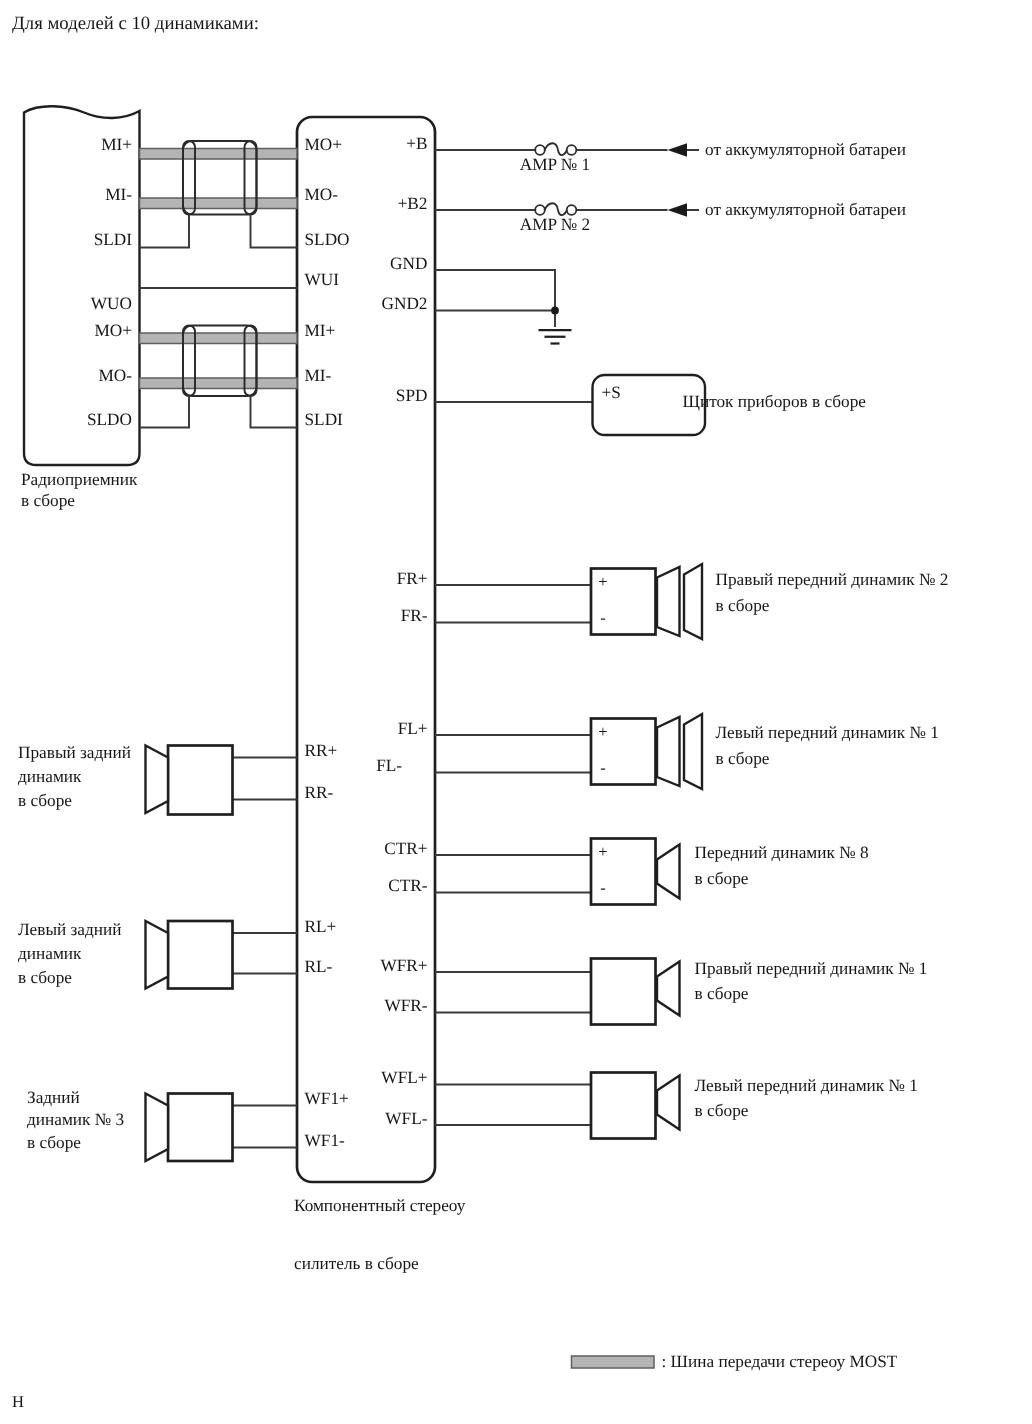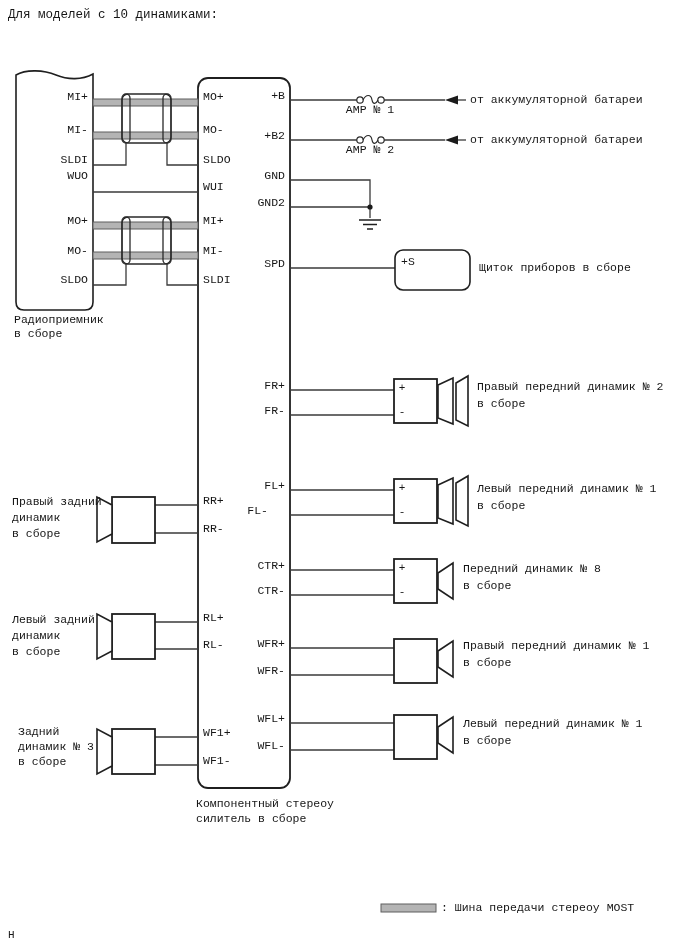--- a/index.html
+++ b/index.html
@@ -1,17 +1,17 @@
 <!DOCTYPE html>
 <html><head>
 <meta charset="utf-8">
 <style>
   html,body{margin:0;padding:0;background:#ffffff;}
   #stage{position:relative;width:688px;height:949px;background:#ffffff;overflow:hidden;
-         font-family:Liberation Mono, monospace;color:#111;}
+         font-family:Liberation Serif, serif;color:#111;}
   #wires{position:absolute;left:0;top:0;}
   .lbl{position:absolute;font-size:11.5px;line-height:14px;white-space:nowrap;color:#161616;}
   .r{text-align:right;width:60px;}
   .c{text-align:center;width:60px;}
   .title{font-size:12.5px;}
   .pm{font-size:11px;width:10px;text-align:center;}
 </style>
 </head>
 <body>
 
@@ -121,21 +121,21 @@
 
   <rect x="381" y="904" width="55" height="8" fill="#b4b4b4" stroke="#5f5f5f" stroke-width="1"></rect>
 </svg>
 
 <span class="lbl title" style="left:8px;top:8px">Для моделей с 10 динамиками:</span>
 <span class="lbl" style="left:8px;top:928px;font-size:11px">Н</span>
 
 <span class="lbl r" style="left:28px;top:90px">MI+</span>
 <span class="lbl r" style="left:28px;top:123px">MI-</span>
 <span class="lbl r" style="left:28px;top:153px">SLDI</span>
-<span class="lbl r" style="left:28px;top:169px">WUO</span>
+<span class="lbl r" style="left:28px;top:196px">WUO</span>
 <span class="lbl r" style="left:28px;top:214px">MO+</span>
 <span class="lbl r" style="left:28px;top:244px">MO-</span>
 <span class="lbl r" style="left:28px;top:273px">SLDO</span>
 <span class="lbl" style="left:14px;top:313px">Радиоприемник</span>
 <span class="lbl" style="left:14px;top:327px">в сборе</span>
 
 <span class="lbl" style="left:203px;top:90px">MO+</span>
 <span class="lbl" style="left:203px;top:123px">MO-</span>
 <span class="lbl" style="left:203px;top:153px">SLDO</span>
 <span class="lbl" style="left:203px;top:180px">WUI</span>
@@ -160,29 +160,29 @@
 <span class="lbl r" style="left:225px;top:479px">FL+</span>
 <span class="lbl r" style="left:208px;top:504px">FL-</span>
 <span class="lbl r" style="left:225px;top:559px">CTR+</span>
 <span class="lbl r" style="left:225px;top:584px">CTR-</span>
 <span class="lbl r" style="left:225px;top:637px">WFR+</span>
 <span class="lbl r" style="left:225px;top:664px">WFR-</span>
 <span class="lbl r" style="left:225px;top:712px">WFL+</span>
 <span class="lbl r" style="left:225px;top:739px">WFL-</span>
 
 <span class="lbl" style="left:196px;top:797px">Компонентный стереоу</span>
-<span class="lbl" style="left:196px;top:812px">силитель в сборе</span>
+<span class="lbl" style="left:196px;top:836px">силитель в сборе</span>
 
 <span class="lbl c" style="left:340px;top:103px">AMP № 1</span>
 <span class="lbl c" style="left:340px;top:143px">AMP № 2</span>
 <span class="lbl" style="left:470px;top:93px">от аккумуляторной батареи</span>
 <span class="lbl" style="left:470px;top:133px">от аккумуляторной батареи</span>
 
 <span class="lbl" style="left:401px;top:255px">+S</span>
-<span class="lbl" style="left:479px;top:261px">Щиток приборов в сборе</span>
+<span class="lbl" style="left:455px;top:261px">Щиток приборов в сборе</span>
 
 <span class="lbl pm" style="left:397px;top:381px">+</span>
 <span class="lbl pm" style="left:397px;top:405px">-</span>
 <span class="lbl pm" style="left:397px;top:481px">+</span>
 <span class="lbl pm" style="left:397px;top:505px">-</span>
 <span class="lbl pm" style="left:397px;top:561px">+</span>
 <span class="lbl pm" style="left:397px;top:585px">-</span>
 
 <span class="lbl" style="left:477px;top:380px">Правый передний динамик № 2</span>
 <span class="lbl" style="left:477px;top:397px">в сборе</span>

